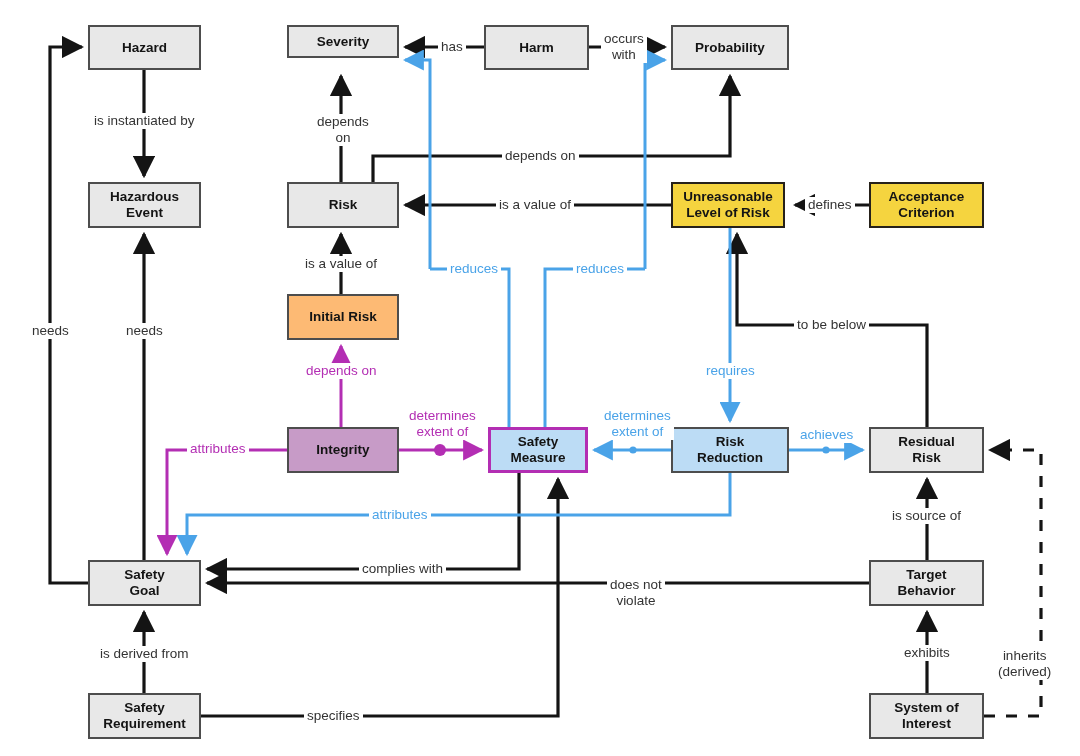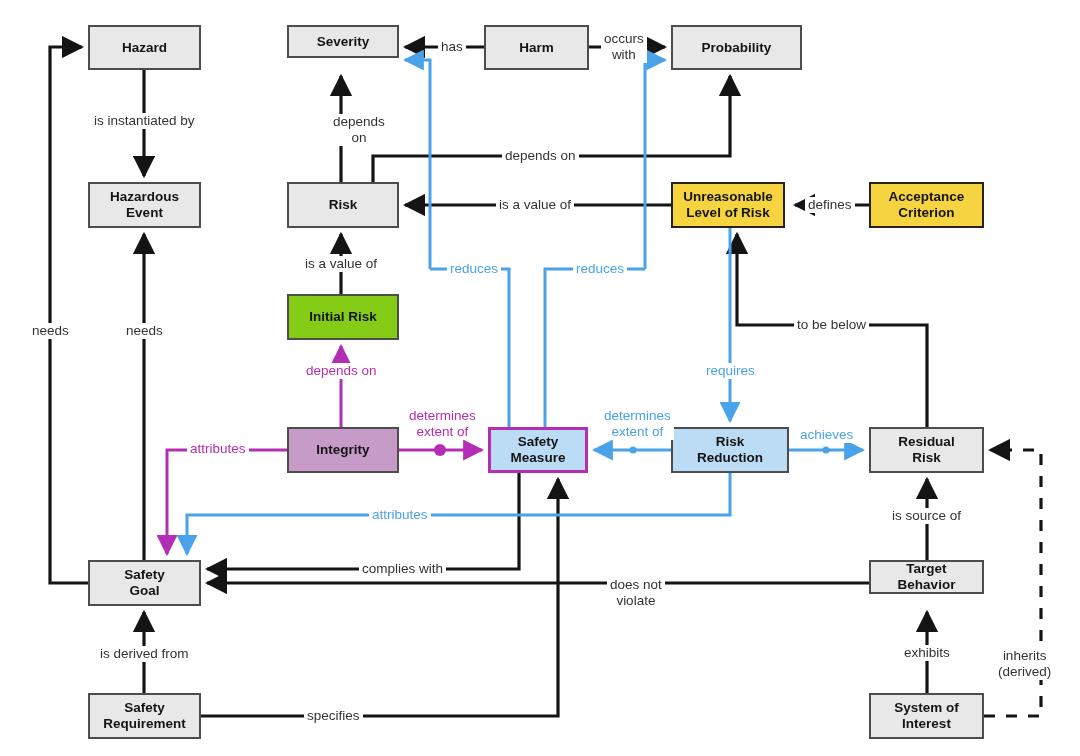--- a/index.html
+++ b/index.html
@@ -113,39 +113,39 @@
 <div id="nodes-layer">
       <div class="node" style="left: 88px; top: 25px; width: 113px; height: 45px; background: rgb(232, 232, 232); border: 2.5px solid rgb(77, 77, 77);">
         <span style="white-space: pre;">Hazard</span>
       </div>
       <div class="node" style="left: 287px; top: 25px; width: 112px; height: 33px; background: rgb(232, 232, 232); border: 2.5px solid rgb(77, 77, 77);">
         <span style="white-space: pre;">Severity</span>
       </div>
       <div class="node" style="left: 484px; top: 25px; width: 105px; height: 45px; background: rgb(232, 232, 232); border: 2.5px solid rgb(77, 77, 77);">
         <span style="white-space: pre;">Harm</span>
       </div>
-      <div class="node" style="left: 671px; top: 25px; width: 131px; height: 45px; background: rgb(232, 232, 232); border: 2.5px solid rgb(77, 77, 77);">
+      <div class="node" style="left: 671px; top: 25px; width: 118px; height: 45px; background: rgb(232, 232, 232); border: 2.5px solid rgb(77, 77, 77);">
         <span style="white-space: pre;">Probability</span>
       </div>
       <div class="node" style="left: 88px; top: 182px; width: 113px; height: 46px; background: rgb(232, 232, 232); border: 2.5px solid rgb(77, 77, 77);">
         <span style="white-space: pre;">Hazardous
 Event</span>
       </div>
       <div class="node" style="left: 287px; top: 182px; width: 112px; height: 46px; background: rgb(232, 232, 232); border: 2.5px solid rgb(77, 77, 77);">
         <span style="white-space: pre;">Risk</span>
       </div>
       <div class="node" style="left: 671px; top: 182px; width: 114px; height: 46px; background: rgb(245, 212, 63); border: 2.5px solid rgb(38, 33, 26);">
         <span style="white-space: pre;">Unreasonable
 Level of Risk</span>
       </div>
       <div class="node" style="left: 869px; top: 182px; width: 115px; height: 46px; background: rgb(245, 212, 63); border: 2.5px solid rgb(38, 33, 26);">
         <span style="white-space: pre;">Acceptance
 Criterion</span>
       </div>
-      <div class="node" style="left: 287px; top: 294px; width: 112px; height: 46px; background: #84cc16; border: 2.5px solid rgb(77, 77, 77);">
+      <div class="node" style="left: 287px; top: 294px; width: 112px; height: 46px; background: #fdba74; border: 2.5px solid rgb(77, 77, 77);">
         <span style="white-space: pre;">Initial Risk</span>
       </div>
       <div class="node" style="left: 287px; top: 427px; width: 112px; height: 46px; background: rgb(199, 155, 199); border: 2.5px solid rgb(77, 77, 77);">
         <span style="white-space: pre;">Integrity</span>
       </div>
       <div class="node" style="left: 488px; top: 427px; width: 100px; height: 46px; background: rgb(188, 220, 245); border: 3px solid rgb(179, 46, 179);">
         <span style="white-space: pre;">Safety
 Measure</span>
       </div>
       <div class="node" style="left: 671px; top: 427px; width: 118px; height: 46px; background: rgb(188, 220, 245); border: 2.5px solid rgb(77, 77, 77);">
@@ -153,38 +153,38 @@
 Reduction</span>
       </div>
       <div class="node" style="left: 869px; top: 427px; width: 115px; height: 46px; background: rgb(232, 232, 232); border: 2.5px solid rgb(77, 77, 77);">
         <span style="white-space: pre;">Residual
 Risk</span>
       </div>
       <div class="node" style="left: 88px; top: 560px; width: 113px; height: 46px; background: rgb(232, 232, 232); border: 2.5px solid rgb(77, 77, 77);">
         <span style="white-space: pre;">Safety
 Goal</span>
       </div>
-      <div class="node" style="left: 869px; top: 560px; width: 115px; height: 34px; background: rgb(232, 232, 232); border: 2.5px solid rgb(77, 77, 77);">
+      <div class="node" style="left: 869px; top: 560px; width: 115px; height: 46px; background: rgb(232, 232, 232); border: 2.5px solid rgb(77, 77, 77);">
         <span style="white-space: pre;">Target
 Behavior</span>
       </div>
       <div class="node" style="left: 88px; top: 693px; width: 113px; height: 46px; background: rgb(232, 232, 232); border: 2.5px solid rgb(77, 77, 77);">
         <span style="white-space: pre;">Safety
 Requirement</span>
       </div>
       <div class="node" style="left: 869px; top: 693px; width: 115px; height: 46px; background: rgb(232, 232, 232); border: 2.5px solid rgb(77, 77, 77);">
         <span style="white-space: pre;">System of
 Interest</span>
       </div>
     </div>
 <div id="labels-layer">
       <div class="lbl" style="left: 91px; top: 113px;">is instantiated by</div>
       <div class="lbl" style="left: 29px; top: 323px;">needs</div>
       <div class="lbl" style="left: 123px; top: 323px;">needs</div>
-      <div class="lbl" style="left: 330px; top: 114px;">depends
+      <div class="lbl" style="left: 314px; top: 114px;">depends
 on</div>
       <div class="lbl" style="left: 438px; top: 39px;">has</div>
       <div class="lbl" style="left: 601px; top: 31px;">occurs
 with</div>
       <div class="lbl" style="left: 502px; top: 148px;">depends on</div>
       <div class="lbl" style="left: 496px; top: 197px;">is a value of</div>
       <div class="lbl" style="left: 805px; top: 197px;">defines</div>
       <div class="lbl" style="left: 302px; top: 256px;">is a value of</div>
       <div class="lbl blue" style="left: 447px; top: 261px;">reduces</div>
       <div class="lbl blue" style="left: 573px; top: 261px;">reduces</div>

